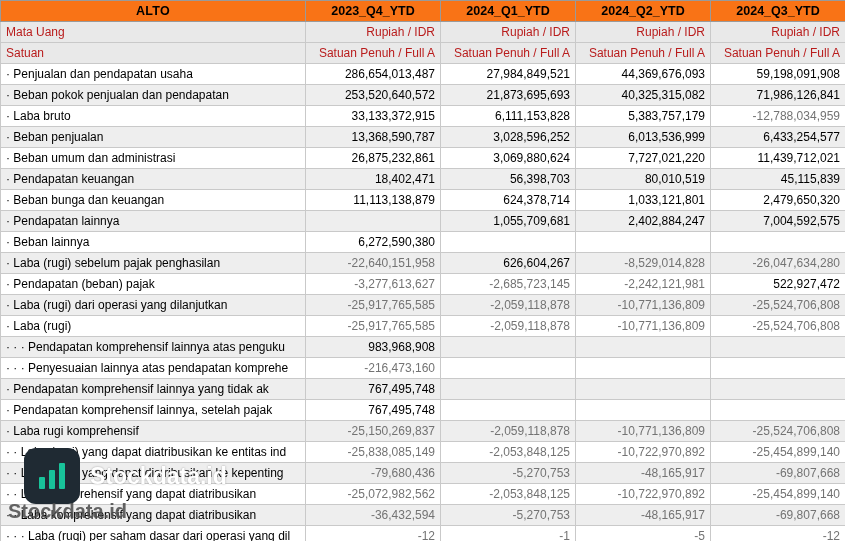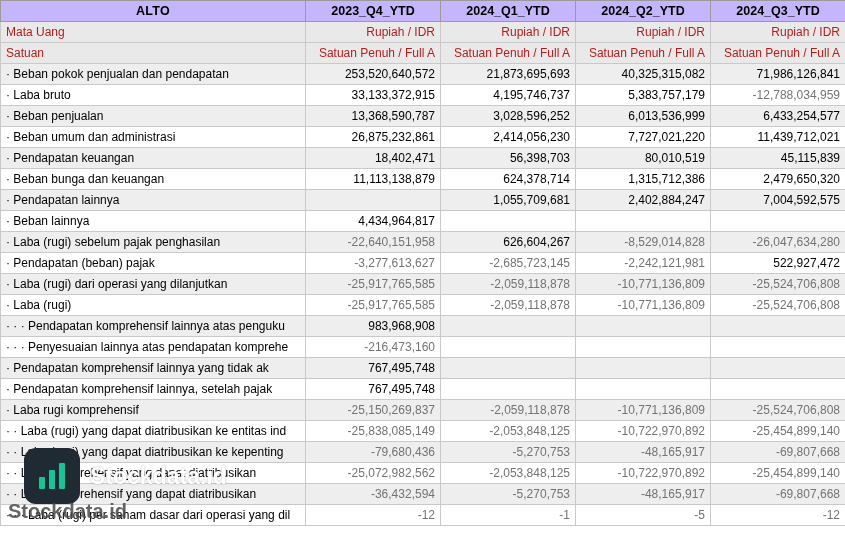--- a/index.html
+++ b/index.html
@@ -28,21 +28,21 @@
   table.fin col.c-per   { width: 135px; }
   table.fin th, table.fin td {
     border: 1px solid #c9c9c9;
     padding: 2px 5px;
     height: 20px;
     line-height: 16px;
     white-space: nowrap;
     overflow: hidden;
   }
   table.fin thead th {
-    background: #c4b5fd;
+    background: #f97316;
     font-weight: bold;
     text-align: center;
     font-size: 12.5px;
     border: 1px solid #9a9a9a;
   }
   table.fin thead th.hdr-title {
     text-align: center;
     letter-spacing: 0.3px;
   }
   tr.meta td {
@@ -146,72 +146,79 @@
       </tr>
       <tr class="meta">
         <td class="lbl">Satuan</td>
         <td class="val">Satuan Penuh / Full A</td>
         <td class="val">Satuan Penuh / Full A</td>
         <td class="val">Satuan Penuh / Full A</td>
         <td class="val">Satuan Penuh / Full A</td>
       </tr>
     </tbody>
     <tbody id="rows-body">
+        <tr>
+          <td class="lbl">· Penjualan dan pendapatan usaha</td>
+          <td class="val">286,654,013,487</td>
+          <td class="val">27,984,849,521</td>
+          <td class="val">44,369,676,093</td>
+          <td class="val">59,198,091,908</td>
+        </tr>
         <tr class="alt">
           <td class="lbl">· Beban pokok penjualan dan pendapatan</td>
           <td class="val">253,520,640,572</td>
           <td class="val">21,873,695,693</td>
           <td class="val">40,325,315,082</td>
           <td class="val">71,986,126,841</td>
         </tr>
         <tr>
           <td class="lbl">· Laba bruto</td>
           <td class="val">33,133,372,915</td>
-          <td class="val">4,195,746,737</td>
+          <td class="val">6,111,153,828</td>
           <td class="val">5,383,757,179</td>
           <td class="val neg">-12,788,034,959</td>
         </tr>
         <tr class="alt">
           <td class="lbl">· Beban penjualan</td>
           <td class="val">13,368,590,787</td>
           <td class="val">3,028,596,252</td>
           <td class="val">6,013,536,999</td>
           <td class="val">6,433,254,577</td>
         </tr>
         <tr>
           <td class="lbl">· Beban umum dan administrasi</td>
           <td class="val">26,875,232,861</td>
-          <td class="val">2,414,056,230</td>
+          <td class="val">3,069,880,624</td>
           <td class="val">7,727,021,220</td>
           <td class="val">11,439,712,021</td>
         </tr>
         <tr class="alt">
           <td class="lbl">· Pendapatan keuangan</td>
           <td class="val">18,402,471</td>
           <td class="val">56,398,703</td>
           <td class="val">80,010,519</td>
           <td class="val">45,115,839</td>
         </tr>
         <tr>
           <td class="lbl">· Beban bunga dan keuangan</td>
           <td class="val">11,113,138,879</td>
           <td class="val">624,378,714</td>
-          <td class="val">1,315,712,386</td>
+          <td class="val">1,033,121,801</td>
           <td class="val">2,479,650,320</td>
         </tr>
         <tr class="alt">
           <td class="lbl">· Pendapatan lainnya</td>
           <td class="val"></td>
           <td class="val">1,055,709,681</td>
           <td class="val">2,402,884,247</td>
           <td class="val">7,004,592,575</td>
         </tr>
         <tr>
           <td class="lbl">· Beban lainnya</td>
-          <td class="val">4,434,964,817</td>
+          <td class="val">6,272,590,380</td>
           <td class="val"></td>
           <td class="val"></td>
           <td class="val"></td>
         </tr>
         <tr class="alt">
           <td class="lbl">· Laba (rugi) sebelum pajak penghasilan</td>
           <td class="val neg">-22,640,151,958</td>
           <td class="val">626,604,267</td>
           <td class="val neg">-8,529,014,828</td>
           <td class="val neg">-26,047,634,280</td>

